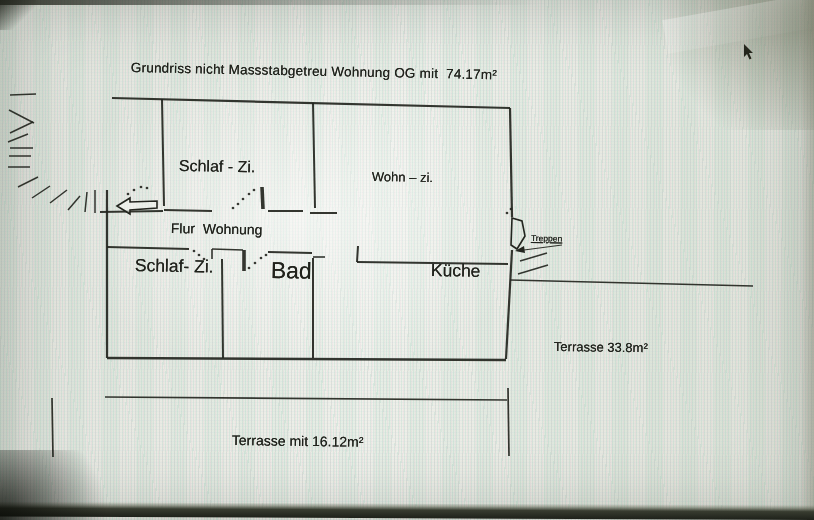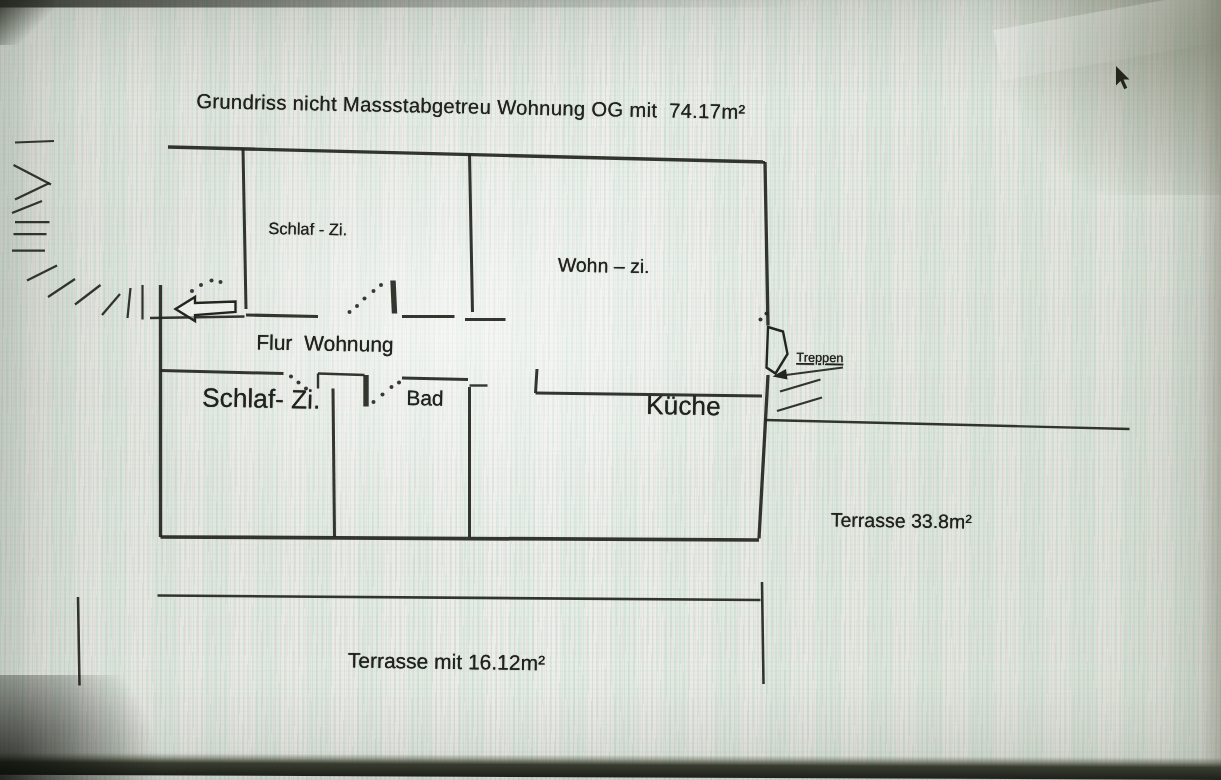--- a/index.html
+++ b/index.html
@@ -117,25 +117,25 @@
       <g>
         <polygon points="524,246 515,251 525,253" fill="#23251f"></polygon>
       </g>
       <g>
         <polygon points="744,44 744,57 747,54 749.5,59.5 751.5,58.5 749,53 753,53" fill="#14150f"></polygon>
       </g>
     </svg>
 
   <div class="layer">
     <div class="lbl" style="left:131px;top:61px;font-size:13.5px;letter-spacing:.2px;transform:rotate(1.15deg);">Grundriss nicht Massstabgetreu Wohnung OG mit  74.17m²</div>
-    <div class="lbl" style="left:179px;top:147px;font-size:11px;transform:rotate(1deg);">Schlaf - Zi.</div>
+    <div class="lbl" style="left:179px;top:157px;font-size:16px;transform:rotate(1deg);">Schlaf - Zi.</div>
     <div class="lbl" style="left:372px;top:170px;font-size:13px;transform:rotate(1deg);">Wohn – zi.</div>
     <div class="lbl" style="left:171px;top:221px;font-size:14px;transform:rotate(1deg);">Flur  Wohnung</div>
     <div class="lbl" style="left:135px;top:256px;font-size:17.5px;transform:rotate(1.1deg);">Schlaf- Zi.</div>
-    <div class="lbl" style="left:271px;top:258px;font-size:14px;transform:rotate(1deg);">Bad</div>
+    <div class="lbl" style="left:271px;top:258px;font-size:23px;transform:rotate(1deg);">Bad</div>
     <div class="lbl" style="left:431px;top:261px;font-size:17.5px;transform:rotate(1deg);">Küche</div>
     <div class="lbl" style="left:531px;top:234px;font-size:8.5px;transform:rotate(1deg);text-decoration:underline;">Treppen</div>
     <div class="lbl" style="left:554px;top:340px;font-size:13px;transform:rotate(.8deg);">Terrasse 33.8m²</div>
     <div class="lbl" style="left:232px;top:433px;font-size:14px;transform:rotate(.8deg);">Terrasse mit 16.12m²</div>
   </div>
 
   <div class="layer vignette"></div>
   <div class="corner-tl"></div>
   <div class="top-strip"></div>
   <div class="corner-tr"></div>

